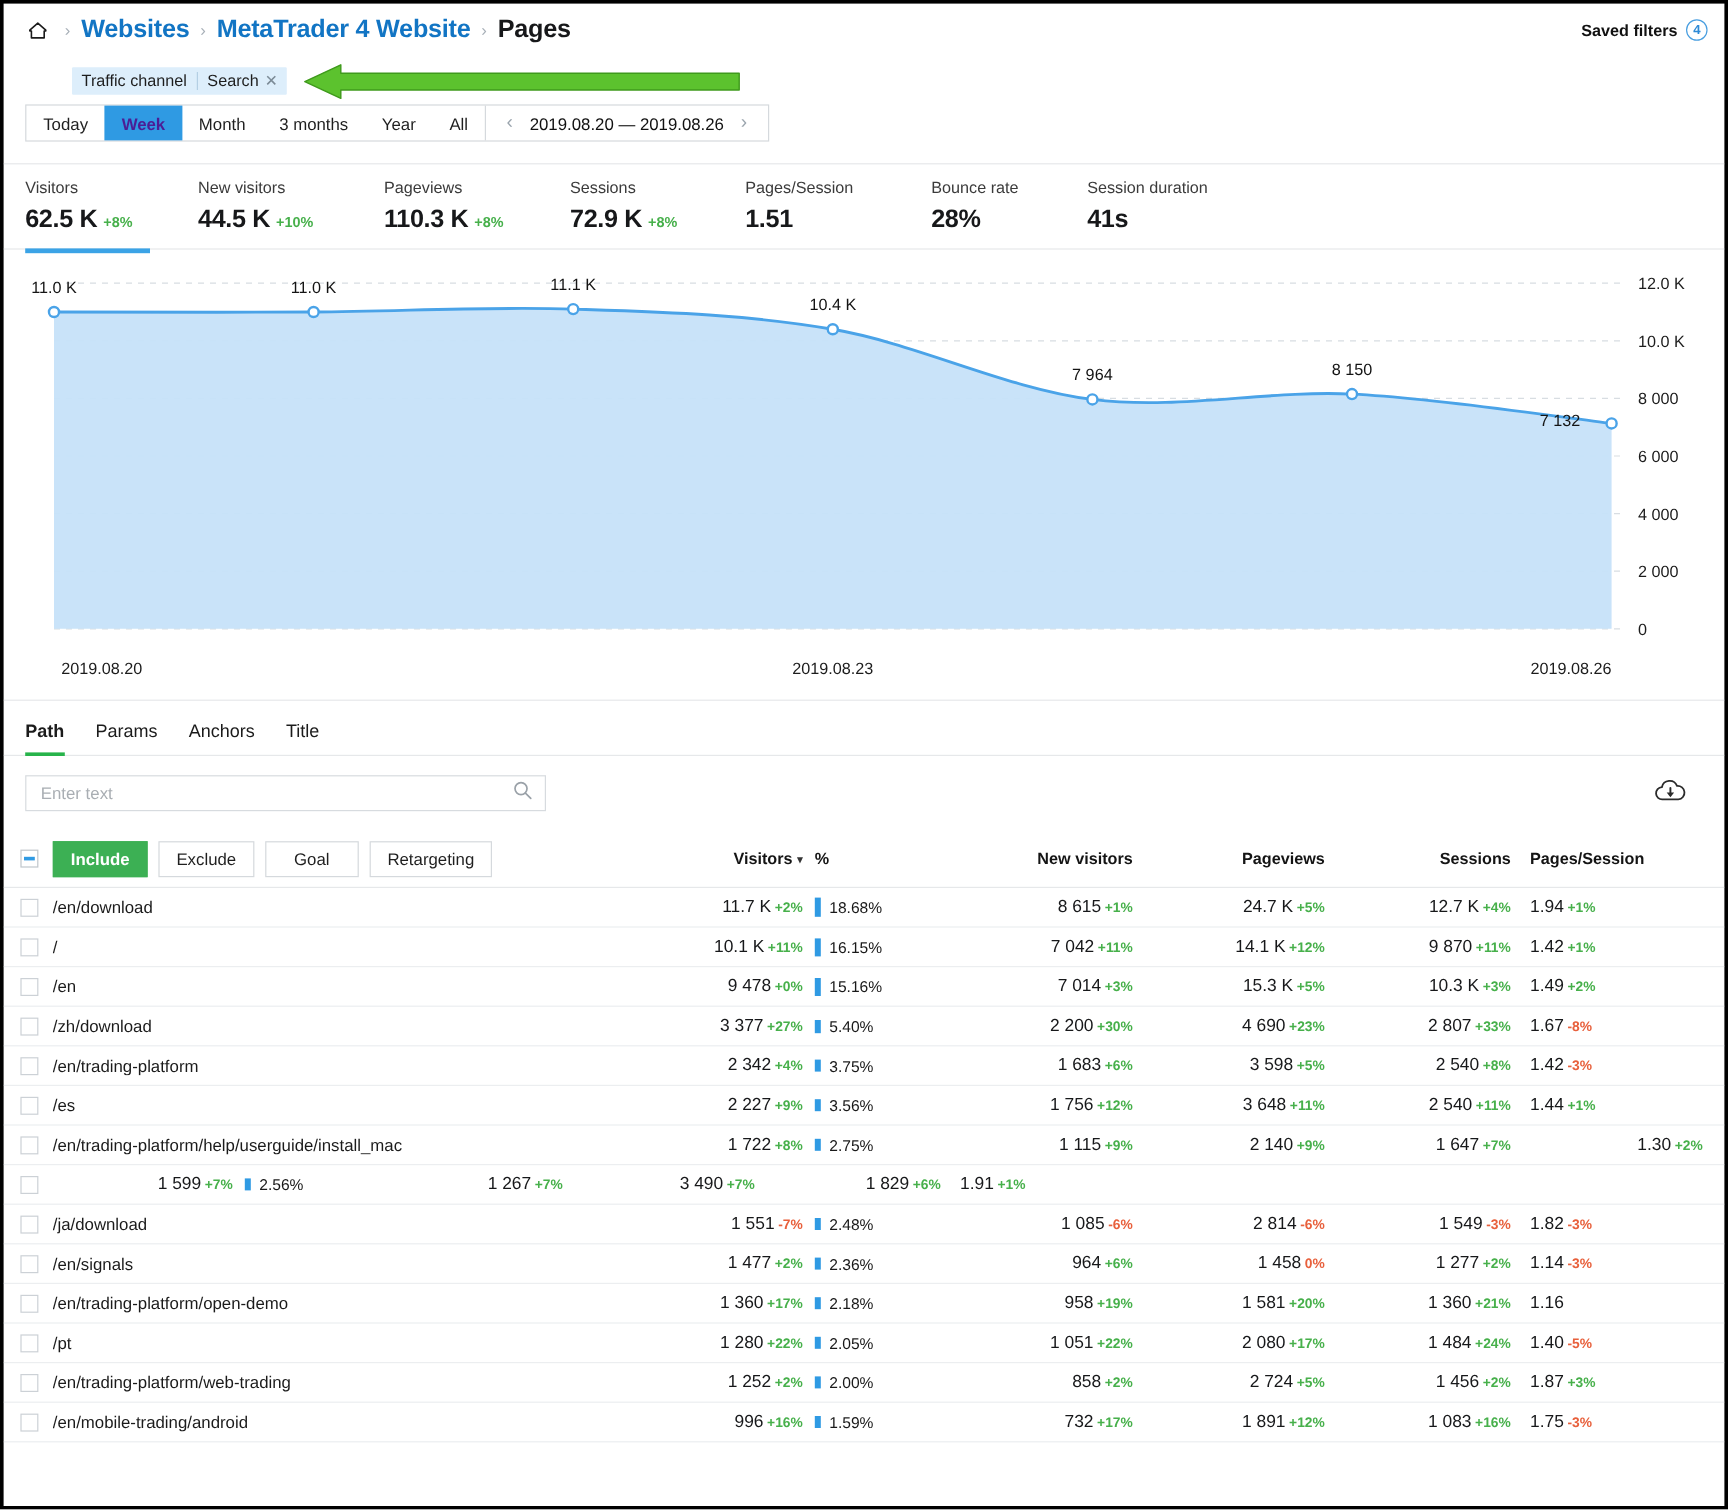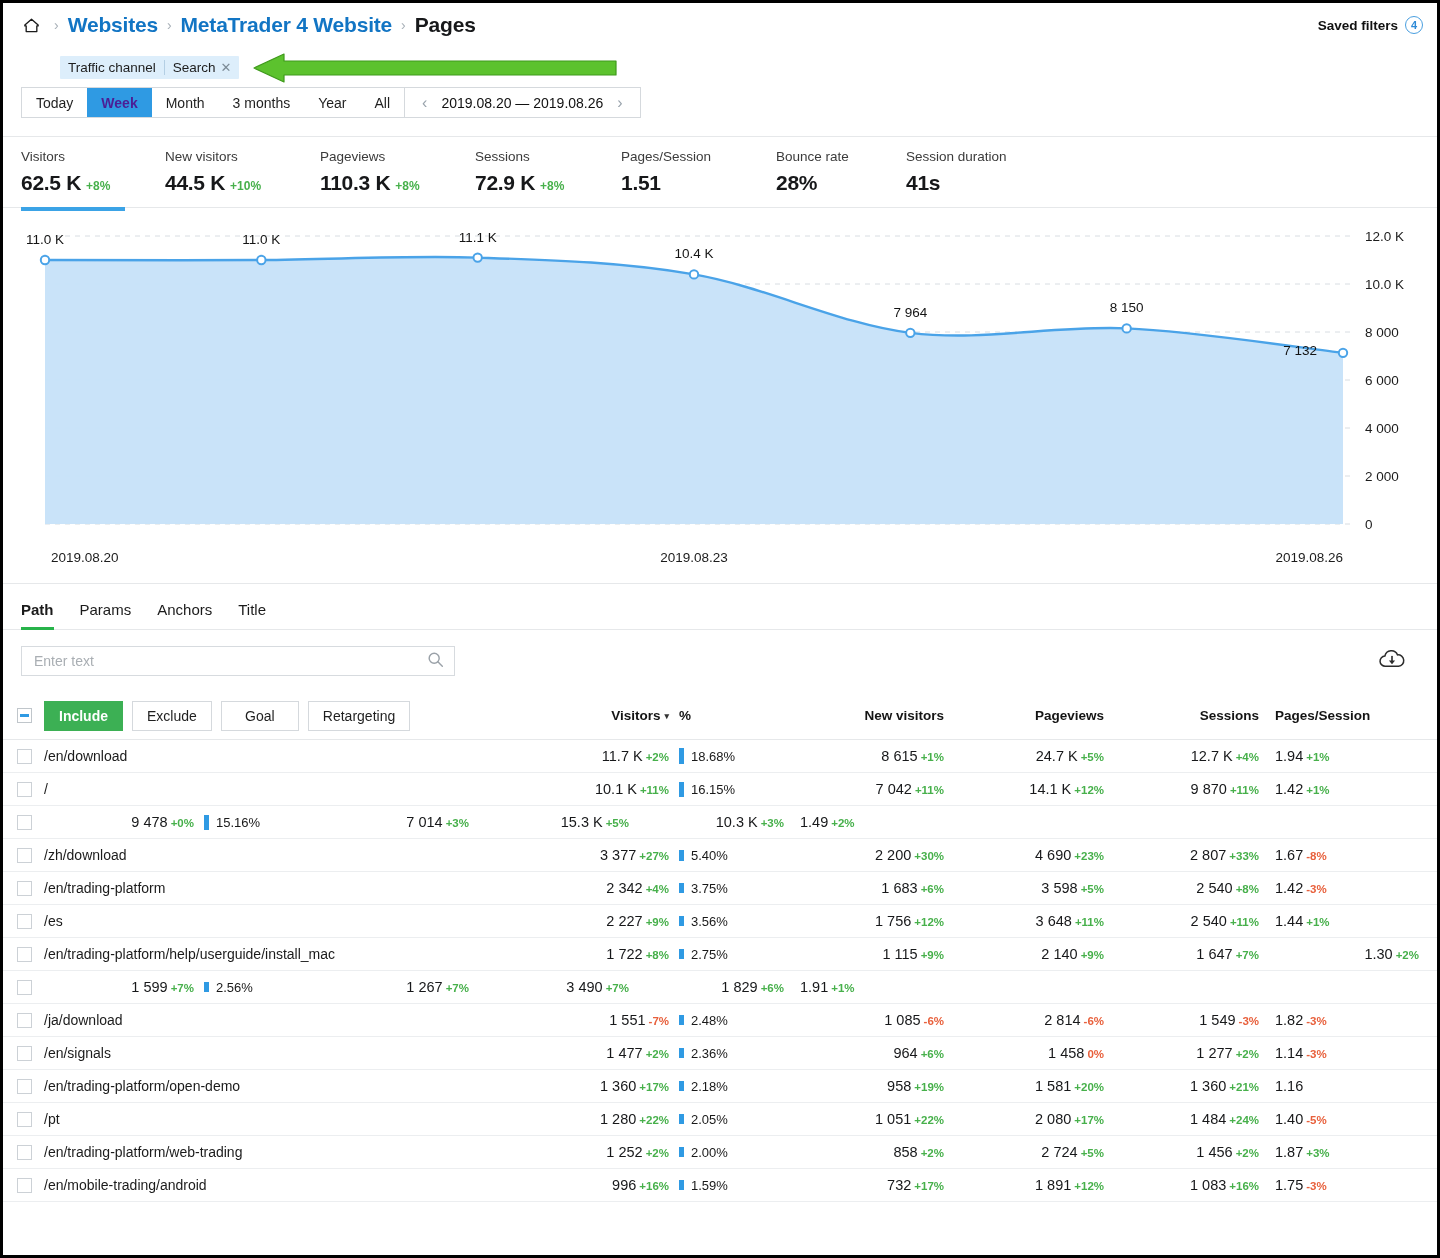--- a/index.html
+++ b/index.html
@@ -604,20 +604,21 @@
           <span class="pct-bar" style="height: 15px;"></span>
           <span>16.15%</span>
         </div>
         <div class="cell-num w-newvis"><span class="v">7 042</span><span class="d delta-up">+11%</span></div>
         <div class="cell-num w-pageviews"><span class="v">14.1 K</span><span class="d delta-up">+12%</span></div>
         <div class="cell-num w-sessions"><span class="v">9 870</span><span class="d delta-up">+11%</span></div>
         <div class="cell-num w-pagesess" style="text-align: left; padding-left: 16px;"><span class="v">1.42</span><span class="d delta-up">+1%</span></div>
       </div>
       <div class="trow">
         <div class="row-cb"></div>
+        <div class="cell-path">/en</div>
         <div class="cell-num w-visitors"><span class="v">9 478</span><span class="d delta-up">+0%</span></div>
         <div class="cell-pct w-pct">
           <span class="pct-bar" style="height: 15px;"></span>
           <span>15.16%</span>
         </div>
         <div class="cell-num w-newvis"><span class="v">7 014</span><span class="d delta-up">+3%</span></div>
         <div class="cell-num w-pageviews"><span class="v">15.3 K</span><span class="d delta-up">+5%</span></div>
         <div class="cell-num w-sessions"><span class="v">10.3 K</span><span class="d delta-up">+3%</span></div>
         <div class="cell-num w-pagesess" style="text-align: left; padding-left: 16px;"><span class="v">1.49</span><span class="d delta-up">+2%</span></div>
       </div>

